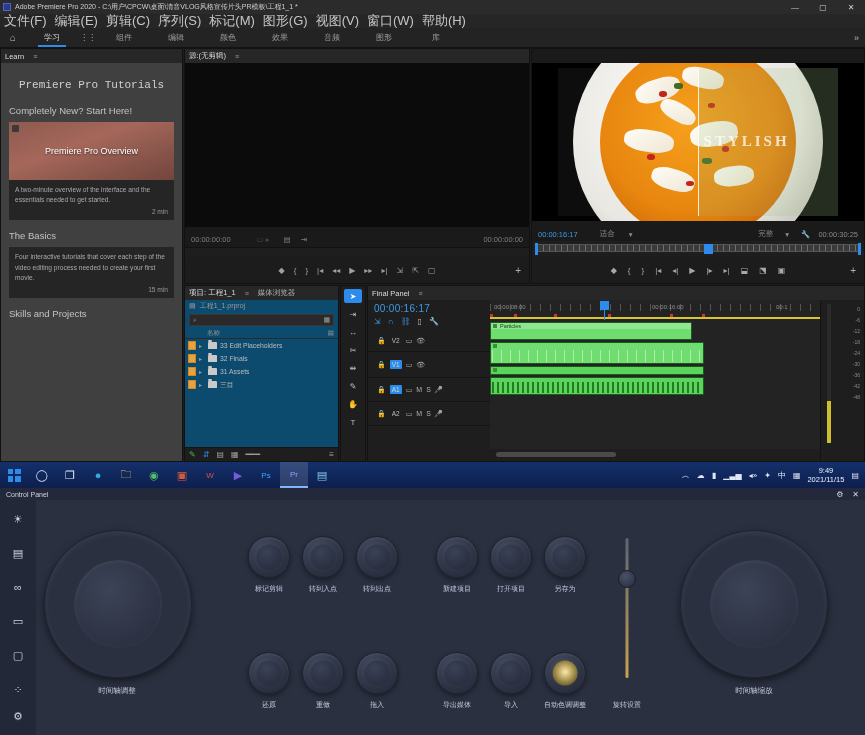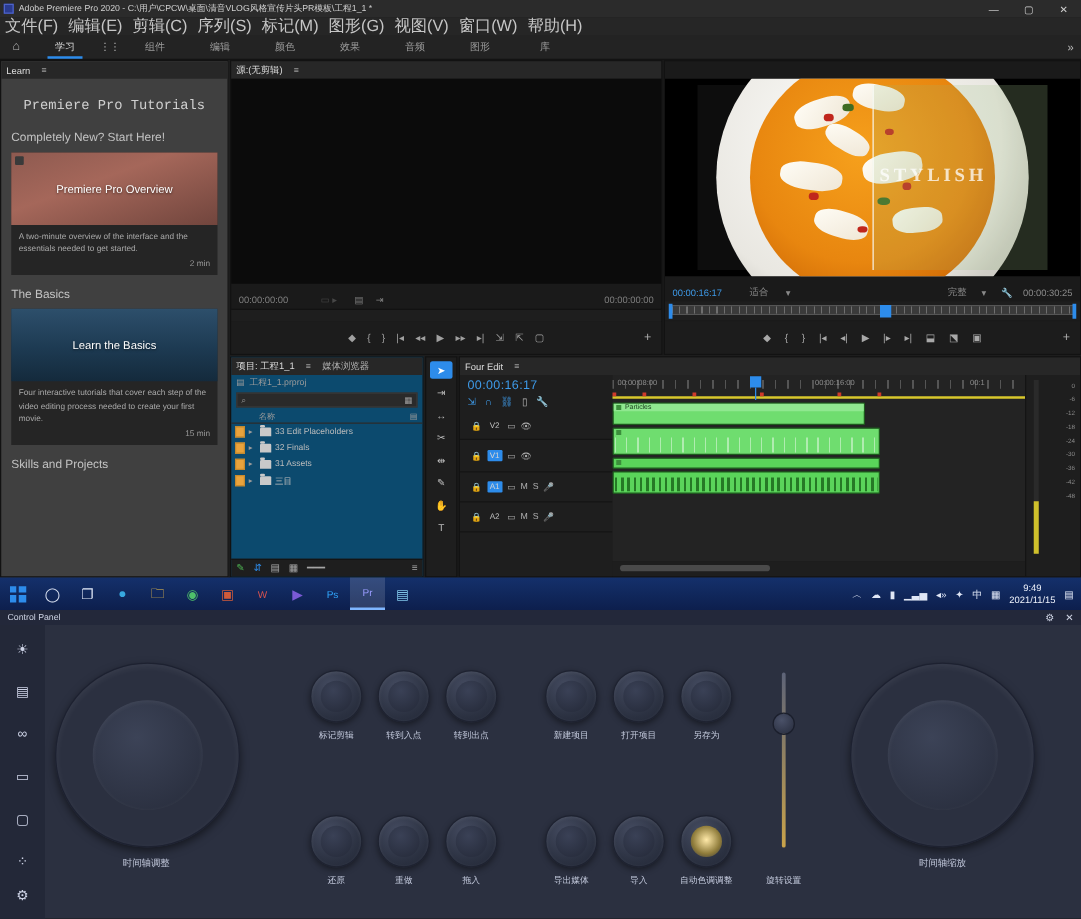--- a/index.html
+++ b/index.html
@@ -272,23 +272,20 @@
             <div class="card-thumb thumb-a">
               <div class="thumb-badge"></div>
               <div class="thumb-label">Premiere Pro Overview</div>
             </div>
             <div class="card-desc">A two-minute overview of the interface and the essentials needed to get started.</div>
             <div class="card-time">2 min</div>
           </div>
 
           <div class="learn-h2">The Basics</div>
           <div class="card">
-            <div class="card-thumb thumb-b">
-              <div class="thumb-label">Learn the Basics</div>
-            </div>
             <div class="card-desc">Four interactive tutorials that cover each step of the video editing process needed to create your first movie.</div>
             <div class="card-time">15 min</div>
           </div>
 
           <div class="learn-h2">Skills and Projects</div>
         </div>
       </div>
 
       <div class="panel source">
         <div class="panel-tabbar">
@@ -438,21 +435,21 @@
         <div class="tool">↔</div>
         <div class="tool">✂</div>
         <div class="tool">⇹</div>
         <div class="tool">✎</div>
         <div class="tool">✋</div>
         <div class="tool">T</div>
       </div>
 
       <div class="panel timeline">
         <div class="panel-tabbar">
-          <span class="ptab active">Four Edit</span>
+          <span class="ptab active">Final Panel</span>
           <span class="menu-ico">≡</span>
         </div>
 
         <div class="tl-head">
           <div class="tl-tc">00:00:16:17</div>
           <div class="tl-tools">
             <span class="on">⇲</span>
             <span class="on">∩</span>
             <span class="on">⛓</span>
             <span>▯</span>

